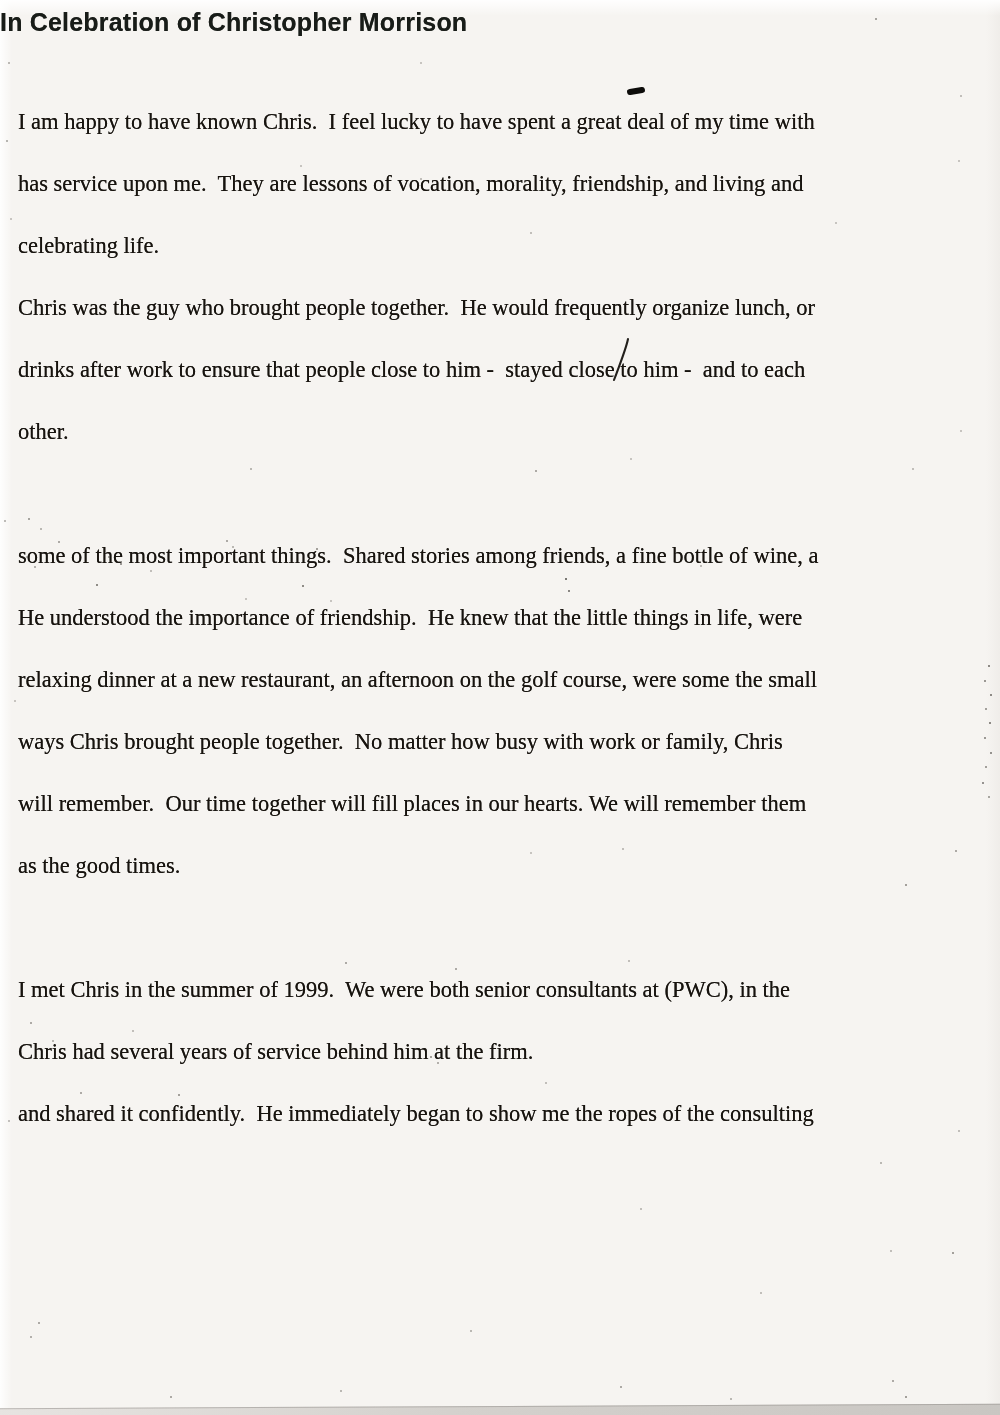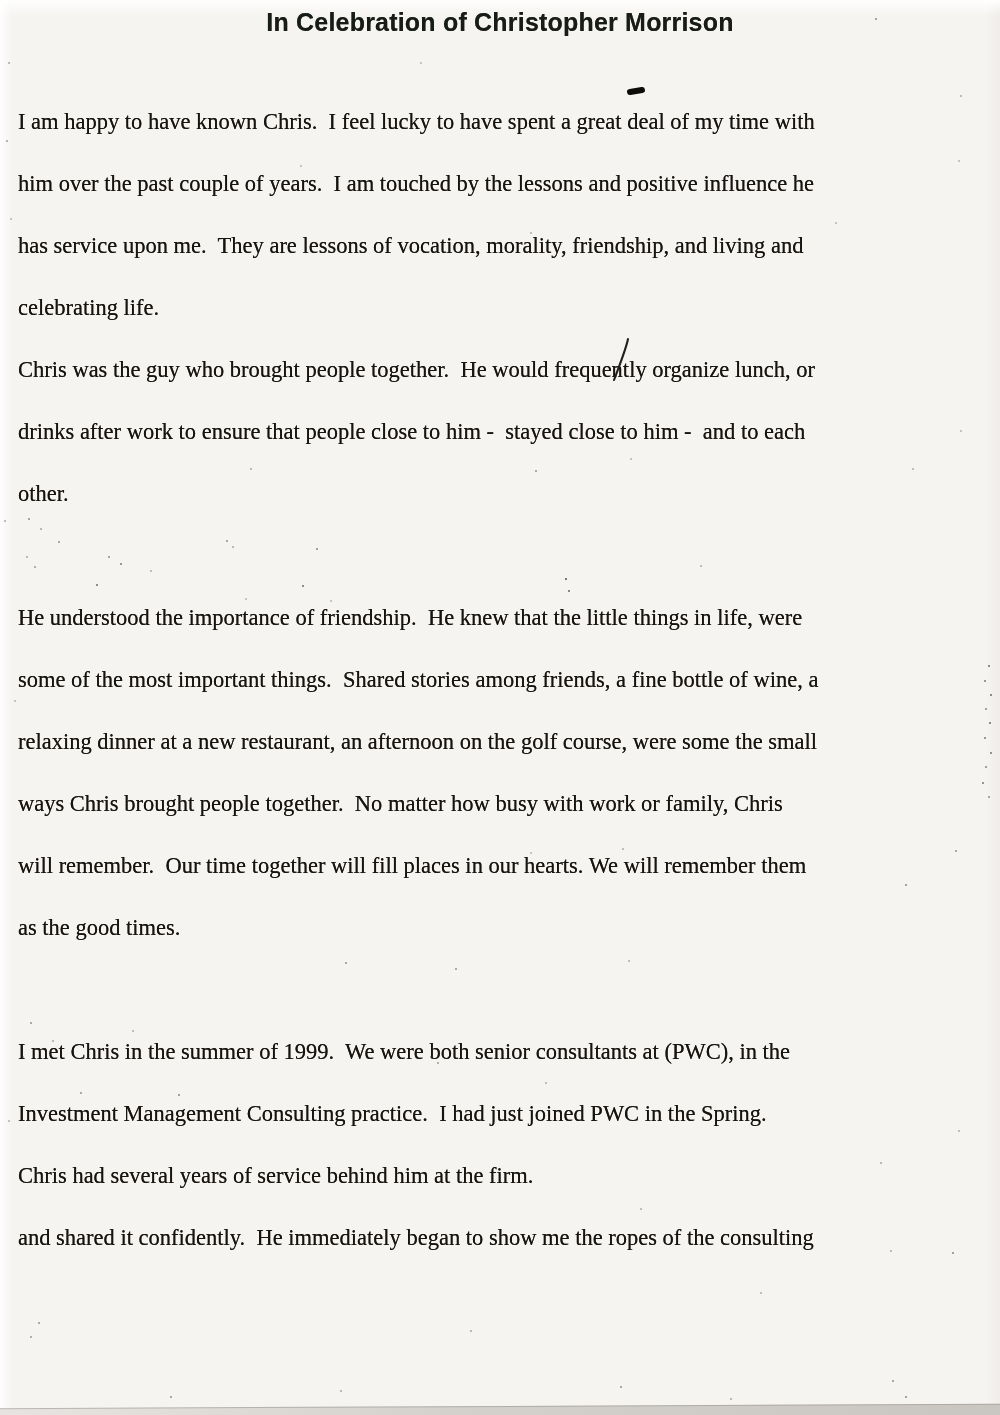--- a/index.html
+++ b/index.html
@@ -12,21 +12,20 @@
     background-image:
       linear-gradient(to bottom, rgba(255,255,255,.95), rgba(255,255,255,0) 16px),
       linear-gradient(to right, rgba(255,255,255,.9), rgba(255,255,255,0) 12px),
       linear-gradient(to left, rgba(234,231,227,.55), rgba(255,255,255,0) 14px);
     font-family:"Liberation Serif", serif;
     color:#17130e;
   }
   .title{
     position:absolute;
     top:7px;left:0;right:0;
-    text-align:center;
     font-family:"Liberation Sans", sans-serif;
     font-weight:bold;
     font-size:25px;
     line-height:30px;
     color:#181c18;
     letter-spacing:0.2px;
     text-shadow:0 0 0.6px rgba(20,24,20,.7);
   }
   .doc-body{
     position:absolute;
@@ -101,36 +100,34 @@
 </style>
 </head>
 <body>
 
 <div class="page">
 
   <div class="title">In Celebration of Christopher Morrison</div>
 
   <div class="doc-body">
     <div class="line">I am happy to have known Chris.  I feel lucky to have spent a great deal of my time with</div>
-    <div class="line">him over the past couple of years.  I am touched by the lessons and positive influence he</div>
     <div class="line">has service upon me.  They are lessons of vocation, morality, friendship, and living and</div>
     <div class="line">celebrating life.</div>
     <div class="line">Chris was the guy who brought people together.  He would frequently organize lunch, or</div>
     <div class="line">drinks after work to ensure that people close to him -  stayed close to him -  and to each</div>
     <div class="line">other.</div>
     <div class="line"></div>
+    <div class="line">some of the most important things.  Shared stories among friends, a fine bottle of wine, a</div>
     <div class="line">He understood the importance of friendship.  He knew that the little things in life, were</div>
-    <div class="line">some of the most important things.  Shared stories among friends, a fine bottle of wine, a</div>
     <div class="line">relaxing dinner at a new restaurant, an afternoon on the golf course, were some the small</div>
     <div class="line">ways Chris brought people together.  No matter how busy with work or family, Chris</div>
     <div class="line">will remember.  Our time together will fill places in our hearts. We will remember them</div>
     <div class="line">as the good times.</div>
     <div class="line"></div>
     <div class="line">I met Chris in the summer of 1999.  We were both senior consultants at (PWC), in the</div>
-    <div class="line">Investment Management Consulting practice.  I had just joined PWC in the Spring.</div>
     <div class="line">Chris had several years of service behind him at the firm.</div>
     <div class="line">and shared it confidently.  He immediately began to show me the ropes of the consulting</div>
   </div>
 
   <div class="ink-dash"></div>
 
   <svg class="pen-slash" width="20" height="46" viewBox="0 0 20 46">
     <path d="M17 2 C 15 12, 9 27, 3 43" fill="none" stroke="#23201c" stroke-width="2.1" stroke-linecap="round"></path>
   </svg>
 

